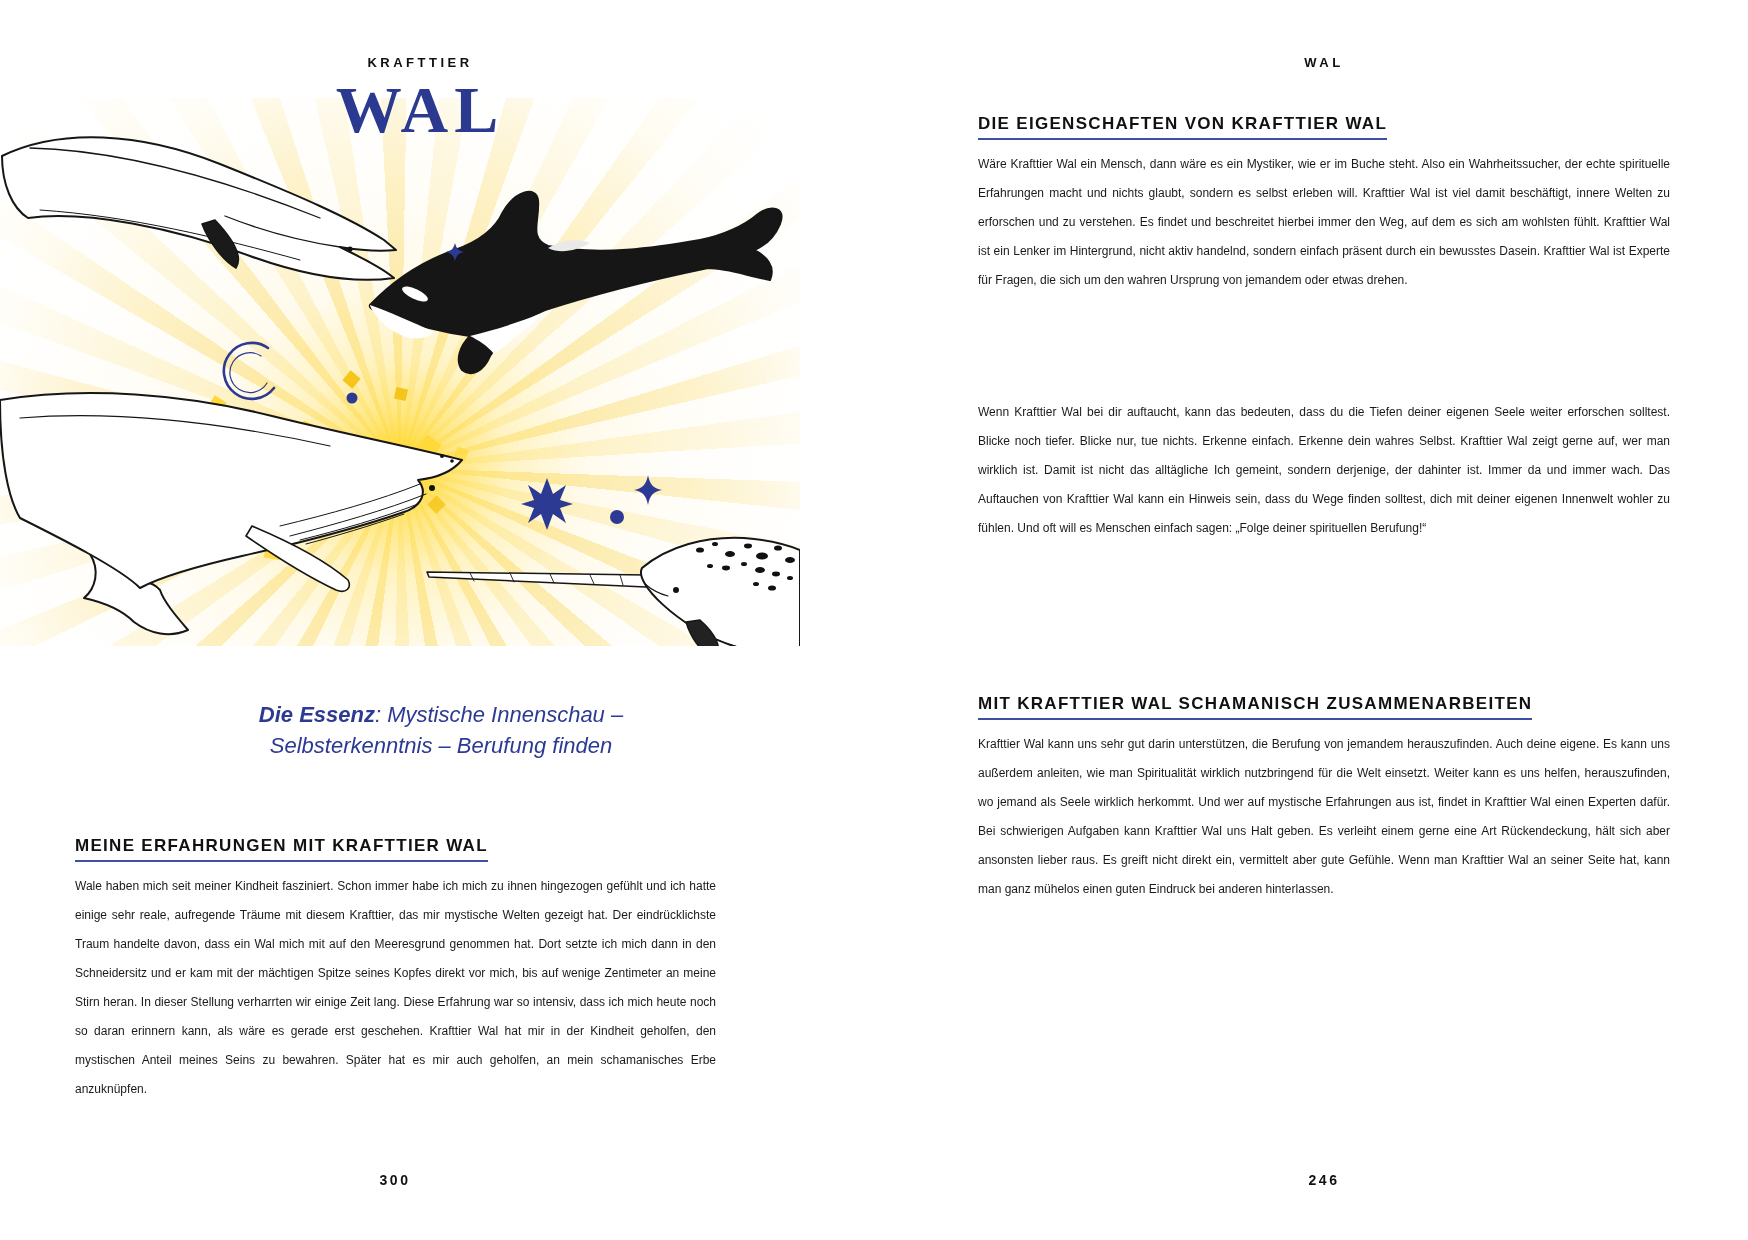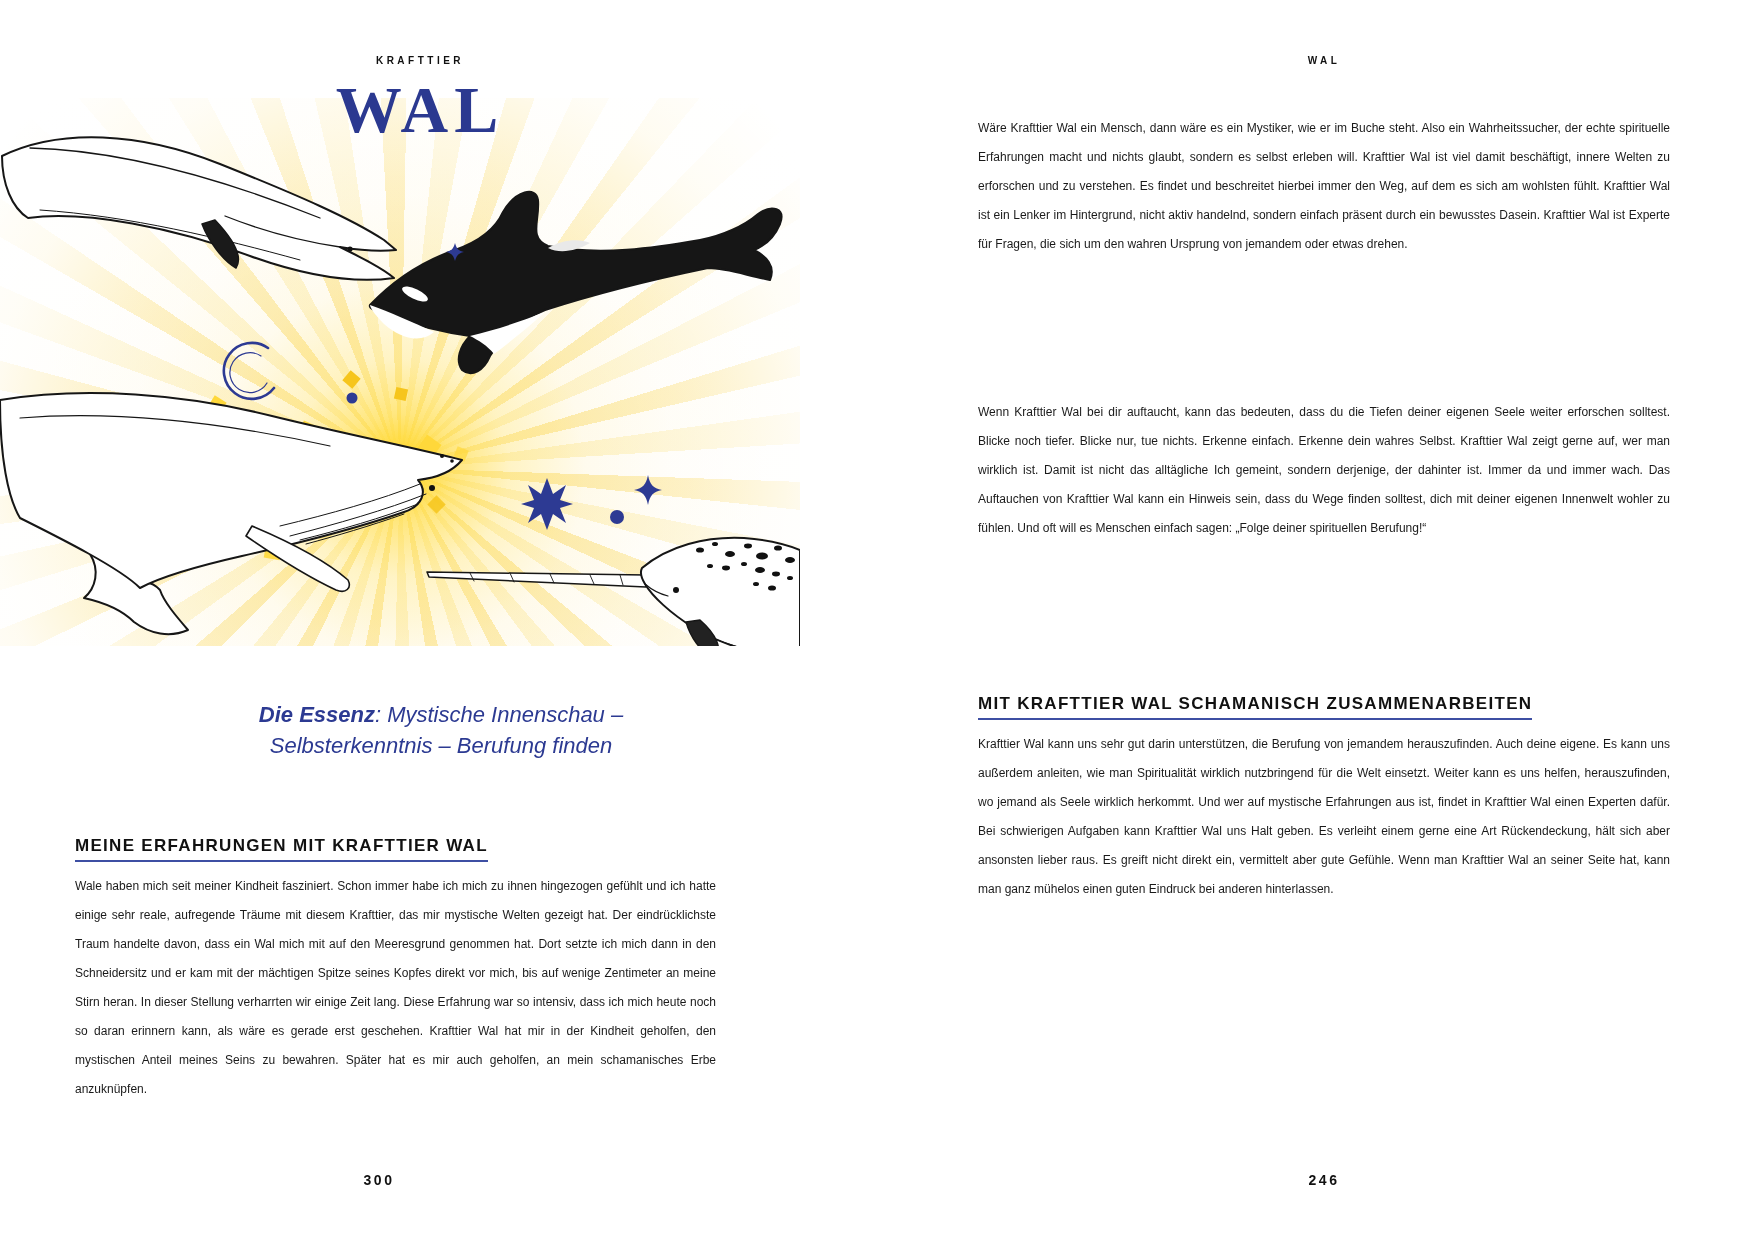--- a/index.html
+++ b/index.html
@@ -3,21 +3,21 @@
 <meta charset="utf-8">
 <style>
   html,body{margin:0;padding:0;background:#e9e9e9;}
   .spread{
     position:relative;width:1748px;height:1240px;background:#ffffff;
     font-family:"Liberation Sans",sans-serif;color:#1a1a1a;overflow:hidden;
   }
   
   .kicker,.running-head{
     position:absolute;top:55px;text-align:center;
-    font-size:10px;font-weight:bold;letter-spacing:3.5px;color:#111;
+    font-size:13px;font-weight:bold;letter-spacing:3.5px;color:#111;
   }
   .pagenum{
     position:absolute;top:1172px;text-align:center;
     font-size:14px;font-weight:bold;letter-spacing:2.5px;color:#111;
   }
   .sec{position:absolute;}
   .sec h2{
     margin:0 0 10px 0;font-size:17px;font-weight:bold;letter-spacing:1.3px;color:#111;
   }
   .hl{display:table;border-bottom:2.5px solid #3e4fa3;padding-bottom:4px;margin-bottom:7px;}
@@ -29,21 +29,21 @@
     position:absolute;left:100px;top:72px;width:640px;margin:0;text-align:center;
     font-family:"Liberation Serif",serif;font-weight:bold;font-size:66px;
     letter-spacing:6px;color:#2b3990;z-index:3;
   }
   .essence{
     position:absolute;left:81px;top:699px;width:720px;text-align:center;z-index:3;
     font-style:italic;font-size:22px;line-height:31px;color:#2c3a92;
   }
   .essence .eb{font-weight:bold;}
   .sec-left{left:75px;top:836px;width:641px;}
-  .pagenum-left{left:59px;width:640px;}
+  .pagenum-left{left:75px;width:640px;}
   
   .running-head{left:978px;width:692px;}
   .sec-r{left:978px;width:692px;}
   .sec-r1{top:114px;}
   .sec-r2{top:398px;}
   .sec-r3{top:694px;}
   .pagenum-right{left:978px;width:692px;}
   
   .illustration{position:absolute;left:0;top:98px;width:800px;height:548px;overflow:hidden;z-index:1;}
   .rays{position:absolute;inset:0;
@@ -203,20 +203,23 @@
       <span class="hl">MEINE ERFAHRUNGEN MIT KRAFTTIER WAL</span>
     </h2>
     <p>Wale haben mich seit meiner Kindheit fasziniert. Schon immer habe ich mich zu ihnen hingezogen gefühlt und ich hatte einige sehr reale, aufregende Träume mit diesem Krafttier, das mir mystische Welten gezeigt hat. Der eindrücklichste Traum handelte davon, dass ein Wal mich mit auf den Meeresgrund genommen hat. Dort setzte ich mich dann in den Schneidersitz und er kam mit der mächtigen Spitze seines Kopfes direkt vor mich, bis auf wenige Zentimeter an meine Stirn heran. In dieser Stellung verharrten wir einige Zeit lang. Diese Erfahrung war so intensiv, dass ich mich heute noch so daran erinnern kann, als wäre es gerade erst geschehen. Krafttier Wal hat mir in der Kindheit geholfen, den mystischen Anteil meines Seins zu bewahren. Später hat es mir auch geholfen, an mein schamanisches Erbe anzuknüpfen.</p>
   </div>
 
   <div class="pagenum pagenum-left">300</div>
 
   <div class="running-head">WAL</div>
 
   <div class="sec sec-r sec-r1">
+    <h2>
+      <span class="hl">DIE EIGENSCHAFTEN VON KRAFTTIER WAL</span>
+    </h2>
     <p>Wäre Krafttier Wal ein Mensch, dann wäre es ein Mystiker, wie er im Buche steht. Also ein Wahrheitssucher, der echte spirituelle Erfahrungen macht und nichts glaubt, sondern es selbst erleben will. Krafttier Wal ist viel damit beschäftigt, innere Welten zu erforschen und zu verstehen. Es findet und beschreitet hierbei immer den Weg, auf dem es sich am wohlsten fühlt. Krafttier Wal ist ein Lenker im Hintergrund, nicht aktiv handelnd, sondern einfach präsent durch ein bewusstes Dasein. Krafttier Wal ist Experte für Fragen, die sich um den wahren Ursprung von jemandem oder etwas drehen.</p>
   </div>
 
   <div class="sec sec-r sec-r2">
     <p><span>Wenn Krafttier Wal bei dir auftaucht, kann das bedeuten, dass du die Tiefen deiner eigenen Seele weiter erforschen solltest. Blicke noch tiefer. Blicke nur, tue nichts. Erkenne einfach. Erkenne dein wahres Selbst. Krafttier Wal zeigt gerne auf, wer man wirklich ist. Damit ist nicht das alltägliche Ich gemeint, sondern derjenige, der dahinter ist. Immer da und immer wach. Das Auftauchen von Krafttier Wal kann ein Hinweis sein, dass du Wege finden solltest, dich mit deiner eigenen Innenwelt wohler zu fühlen. Und oft will es Menschen einfach sagen: </span><span class="qt">„Folge deiner spirituellen Berufung!“</span></p>
   </div>
 
   <div class="sec sec-r sec-r3">
     <h2>
       <span class="hl">MIT KRAFTTIER WAL SCHAMANISCH ZUSAMMENARBEITEN</span>

